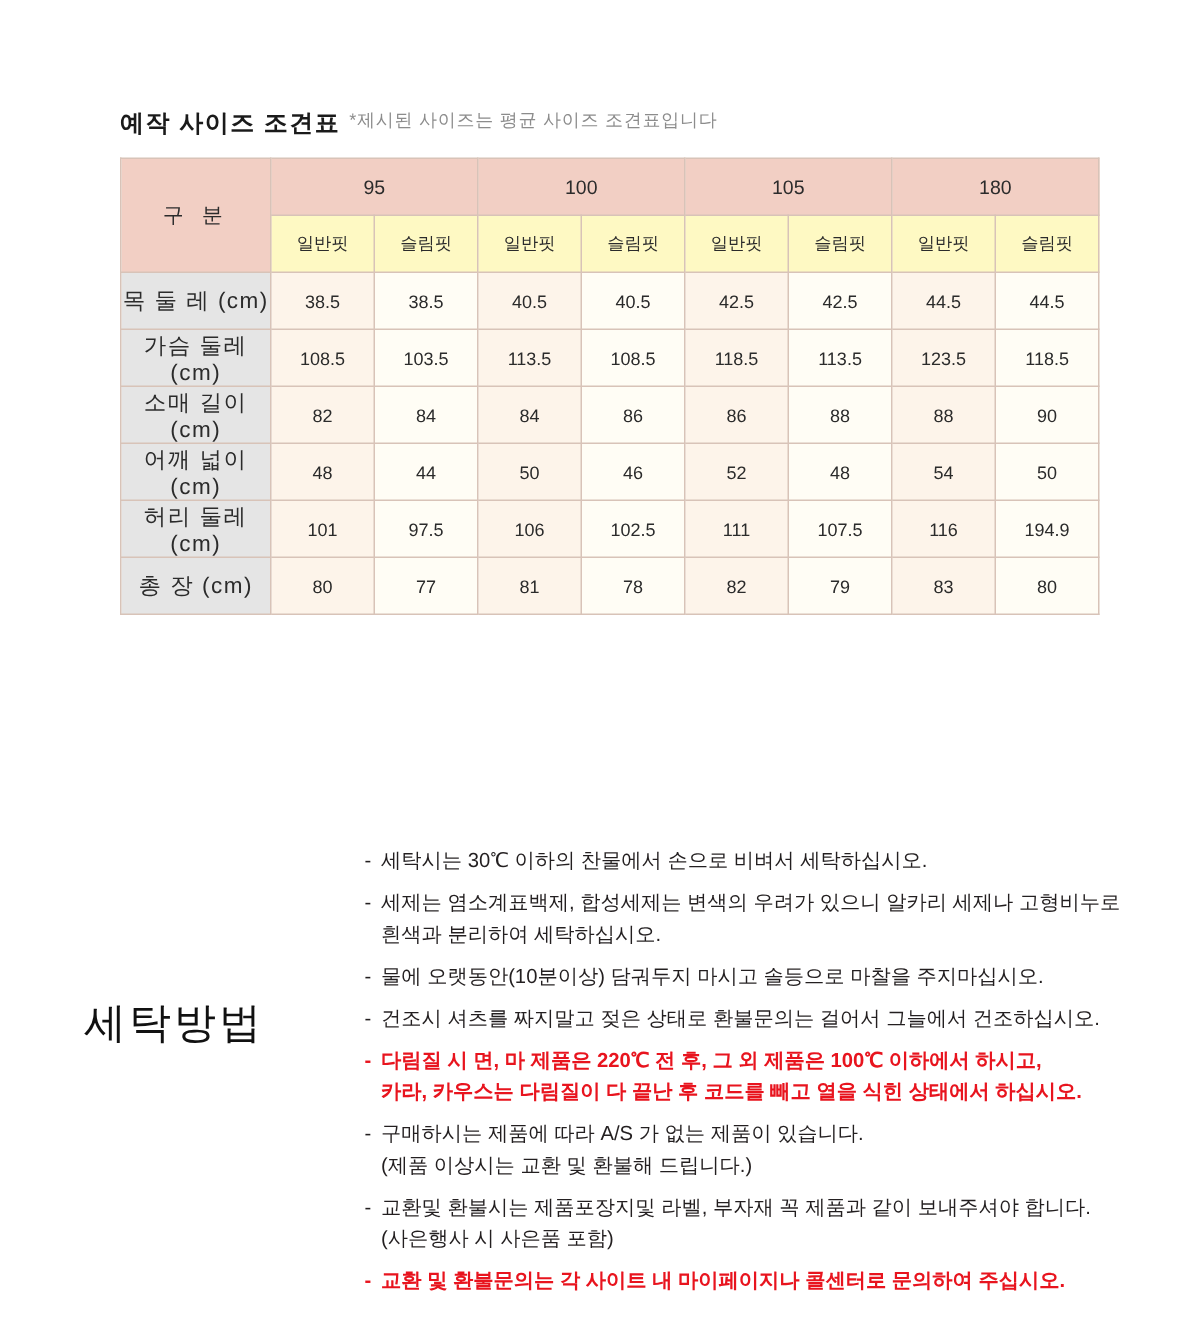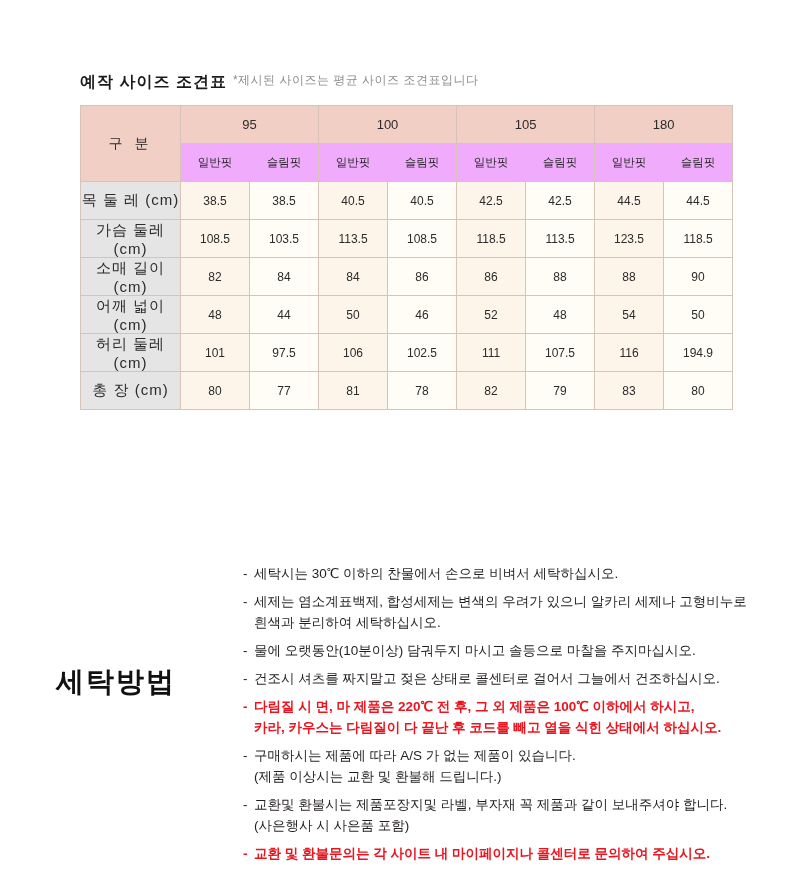--- a/index.html
+++ b/index.html
@@ -70,21 +70,21 @@
     letter-spacing: 4px;
     width: 100px;
   }
   .hdr-size {
     background: #f2cfc4;
     font-size: 13px;
     font-weight: bold;
     height: 32px;
   }
   .hdr-fit {
-    background: #f0abfc;
+    background: #fef9c3;
     font-size: 11.5px;
     height: 27px;
     font-weight: bold;
     color: #3a3a3a;
     font-family: Liberation Mono, monospace;
   }
   
   td.row-label {
     background: #e5e5e5;
     font-size: 15px;
@@ -101,21 +101,21 @@
     left: 0;
     top: 545px;
     width: 800px;
     height: 345px;
   }
   .wash-title {
     position: absolute;
     left: 56px;
     top: 118px;
     font-size: 28px;
-    font-weight: bold;
+    font-weight: normal;
     letter-spacing: 2px;
     color: #111;
   }
   .wash-list {
     position: absolute;
     left: 243px;
     top: 18px;
     width: 520px;
   }
   .wash-item {
@@ -265,21 +265,21 @@
       <span class="wash-dash">-</span>
       <span class="wash-text">세제는 염소계표백제, 합성세제는 변색의 우려가 있으니 알카리 세제나 고형비누로
 흰색과 분리하여 세탁하십시오.</span>
     </div>
     <div class="wash-item">
       <span class="wash-dash">-</span>
       <span class="wash-text">물에 오랫동안(10분이상) 담궈두지 마시고 솔등으로 마찰을 주지마십시오.</span>
     </div>
     <div class="wash-item">
       <span class="wash-dash">-</span>
-      <span class="wash-text">건조시 셔츠를 짜지말고 젖은 상태로 콜센터로 걸어서 그늘에서 건조하십시오.</span>
+      <span class="wash-text">건조시 셔츠를 짜지말고 젖은 상태로 환불문의는 걸어서 그늘에서 건조하십시오.</span>
     </div>
     <div class="wash-item red">
       <span class="wash-dash">-</span>
       <span class="wash-text">다림질 시 면, 마 제품은 220℃ 전 후, 그 외 제품은 100℃ 이하에서 하시고,
 카라, 카우스는 다림질이 다 끝난 후 코드를 빼고 열을 식힌 상태에서 하십시오.</span>
     </div>
     <div class="wash-item">
       <span class="wash-dash">-</span>
       <span class="wash-text">구매하시는 제품에 따라 A/S 가 없는 제품이 있습니다.
 (제품 이상시는 교환 및 환불해 드립니다.)</span>

